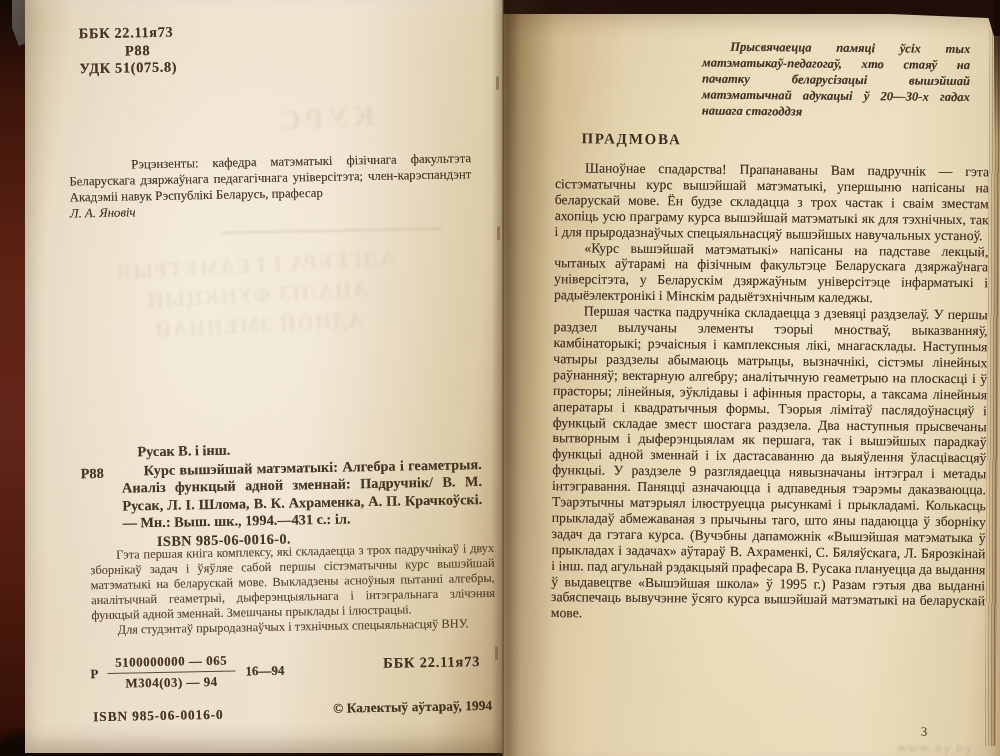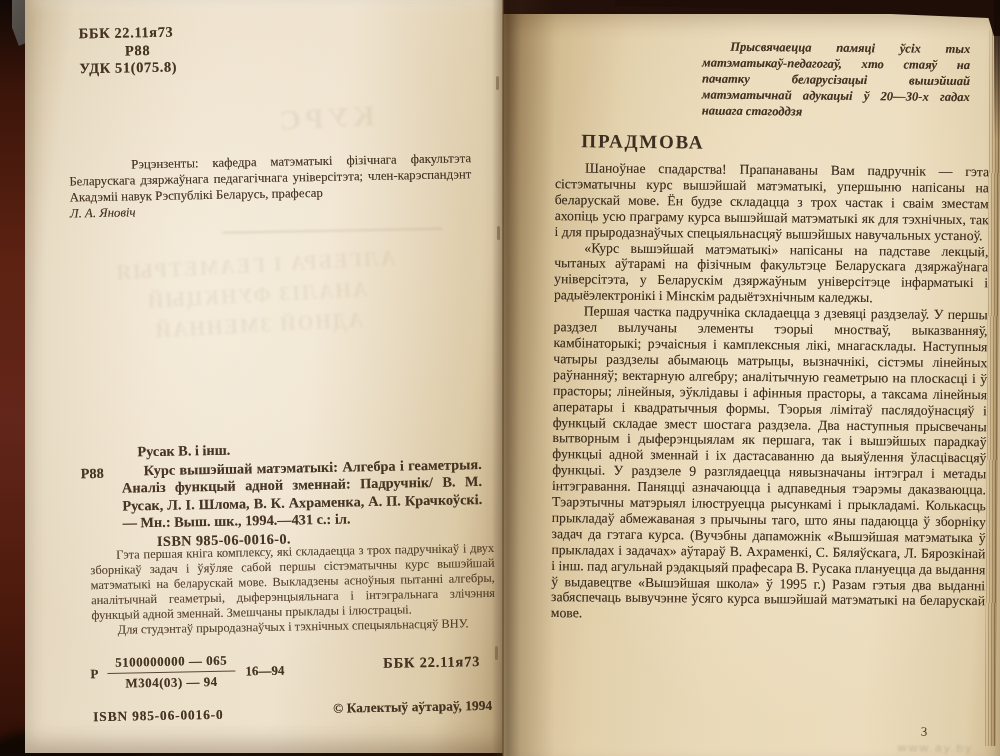--- a/index.html
+++ b/index.html
@@ -94,21 +94,21 @@
   .frac{display:inline-block;text-align:center;}
   .frac .num{display:block;padding:0 8px 2px 8px;border-bottom:1.5px solid rgba(62,44,28,0.85);letter-spacing:0.5px;}
   .frac .den{display:block;padding-top:2px;letter-spacing:0.5px;}
   .catalog .sfx{margin-left:10px;align-self:center;}
   .catalog .cat-bbk{margin-left:auto;margin-right:14px;align-self:flex-start;padding-top:5px;font-size:14.5px;font-weight:bold;letter-spacing:0.8px;}
   .isbn-bottom{position:absolute;left:62px;top:706px;font-size:13.5px;font-weight:600;letter-spacing:0.8px;}
   .copyright{position:absolute;left:302px;top:702px;font-size:13.5px;font-weight:600;}
 
   
   .dedication{position:absolute;left:196px;top:26px;width:268px;font-size:12.6px;line-height:15.9px;font-style:italic;font-weight:bold;text-align:justify;text-indent:28px;color:rgba(58,41,25,0.92);text-shadow:0 0 0.5px rgba(58,41,25,0.4);}
-  .preface-heading{position:absolute;left:76px;top:118px;font-size:19px;font-weight:bold;letter-spacing:1.8px;color:rgba(52,38,24,0.95);}
+  .preface-heading{position:absolute;left:76px;top:118px;font-size:15px;font-weight:bold;letter-spacing:1.8px;color:rgba(52,38,24,0.95);}
   .body-text{position:absolute;left:50px;top:148px;width:434px;max-height:572px;overflow:hidden;font-size:13.7px;line-height:15.9px;text-align:justify;color:rgba(54,39,25,0.95);text-shadow:0 0 0.6px rgba(54,39,25,0.4);}
   .body-text p{margin:0;text-indent:30px;}
   .page-number{position:absolute;left:421px;top:708px;font-size:13px;color:rgba(54,39,25,0.9);}
   .watermark{position:absolute;left:398px;top:727px;font-size:10px;font-family:"Liberation Sans",sans-serif;color:#a2947c;opacity:0.55;filter:blur(0.8px);letter-spacing:1.5px;transform:scaleX(1.25);transform-origin:left;}
 </style>
 </head>
 <body>
 
 <div id="scene">
 

